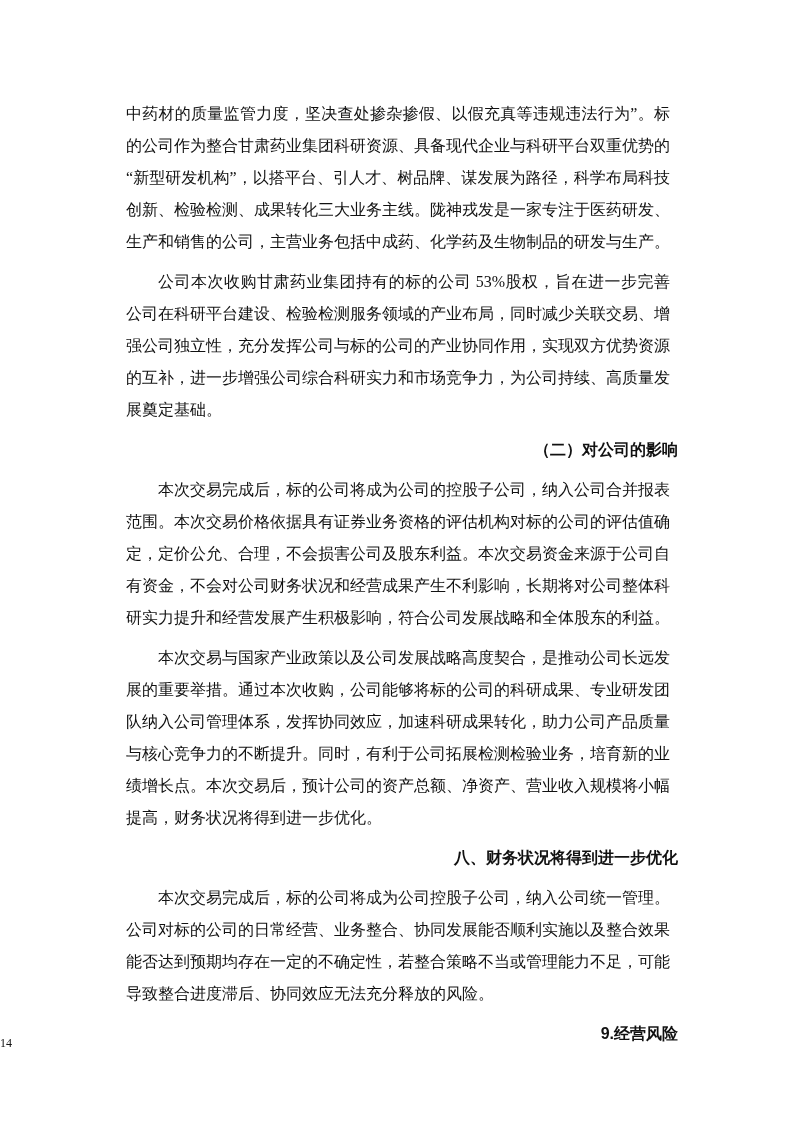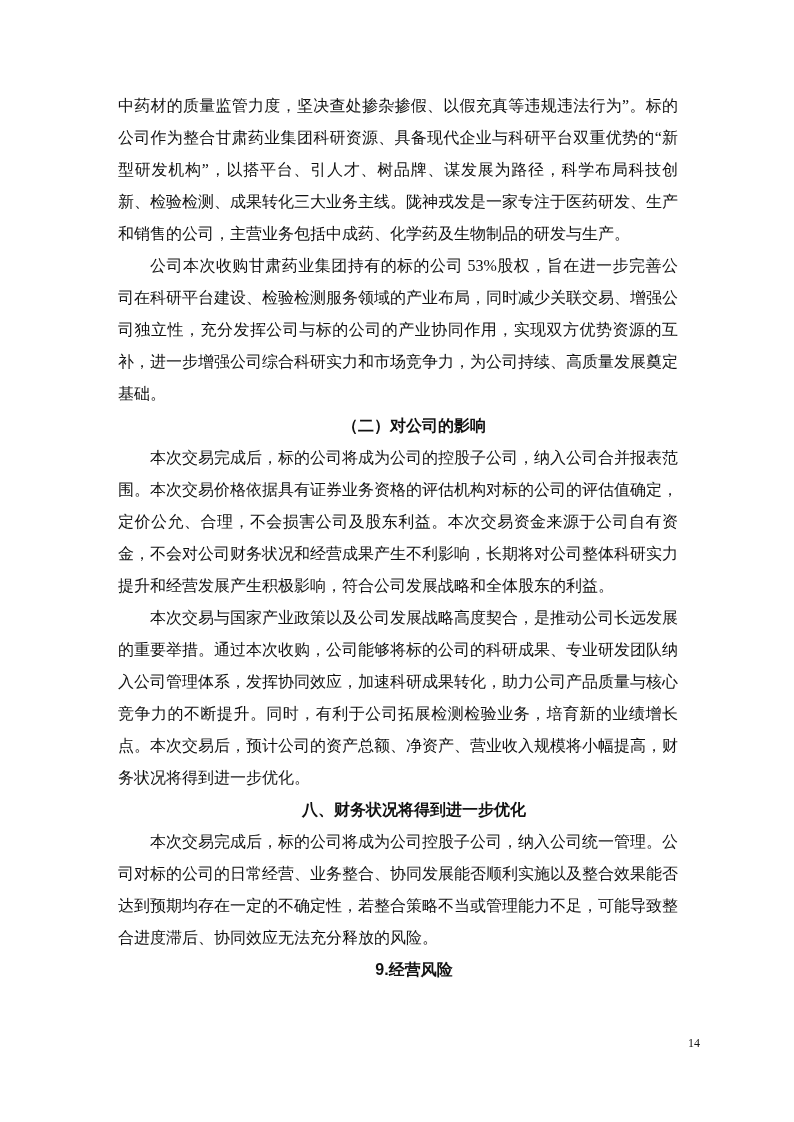--- a/index.html
+++ b/index.html
@@ -23,42 +23,42 @@
     padding: 90px 116px 0 118px;
     color: #111111;
   }
   .doc-body {
     font-family: "Liberation Serif", "DejaVu Serif", serif;
     font-size: 16px;
     line-height: 32px;
     text-align: justify;
   }
   .para {
-    margin: 0;
+    margin: 8px;
     text-indent: 2em;
     word-break: break-all;
   }
   .para.no-indent {
     text-indent: 0;
   }
   .heading {
     margin: 0;
     text-indent: 2em;
     font-family: "Liberation Sans", "DejaVu Sans", sans-serif;
     font-weight: 700;
     font-size: 16px;
     line-height: 32px;
-    text-align: center;
+    text-align: right;
   }
   .page-footer {
     position: absolute;
     left: 0;
     top: 1036px;
     width: 700px;
-    text-align: right;
+    text-align: left;
     font-family: "Liberation Serif", "DejaVu Serif", serif;
     font-size: 12px;
     color: #111111;
   }
 </style>
 </head>
 <body>
 
 <div class="page">
   <div class="doc-body">

